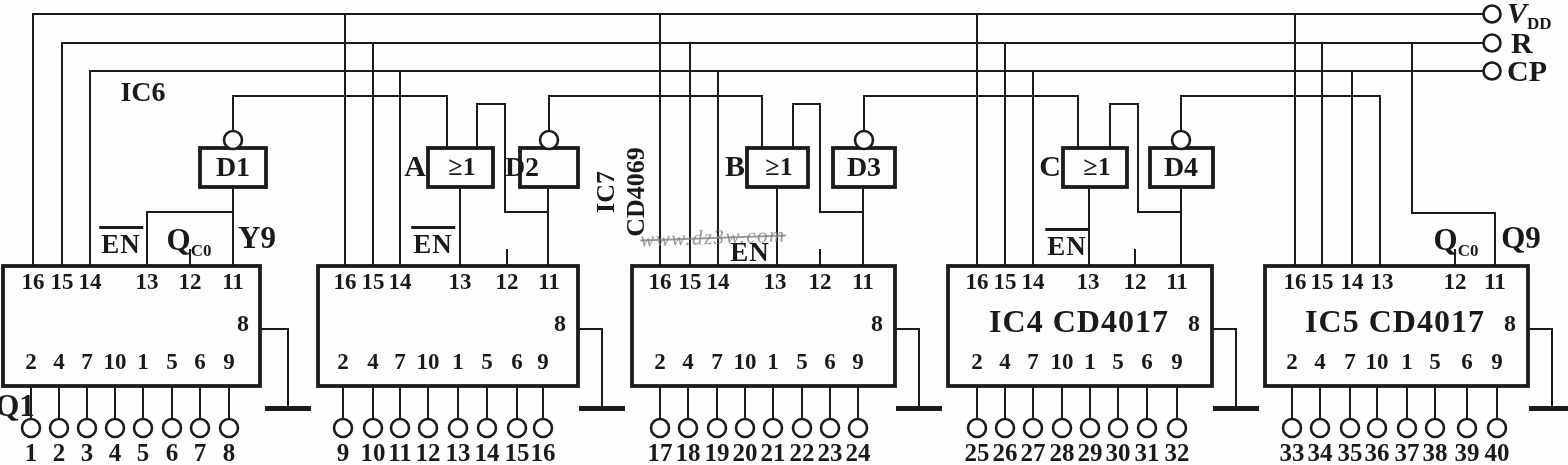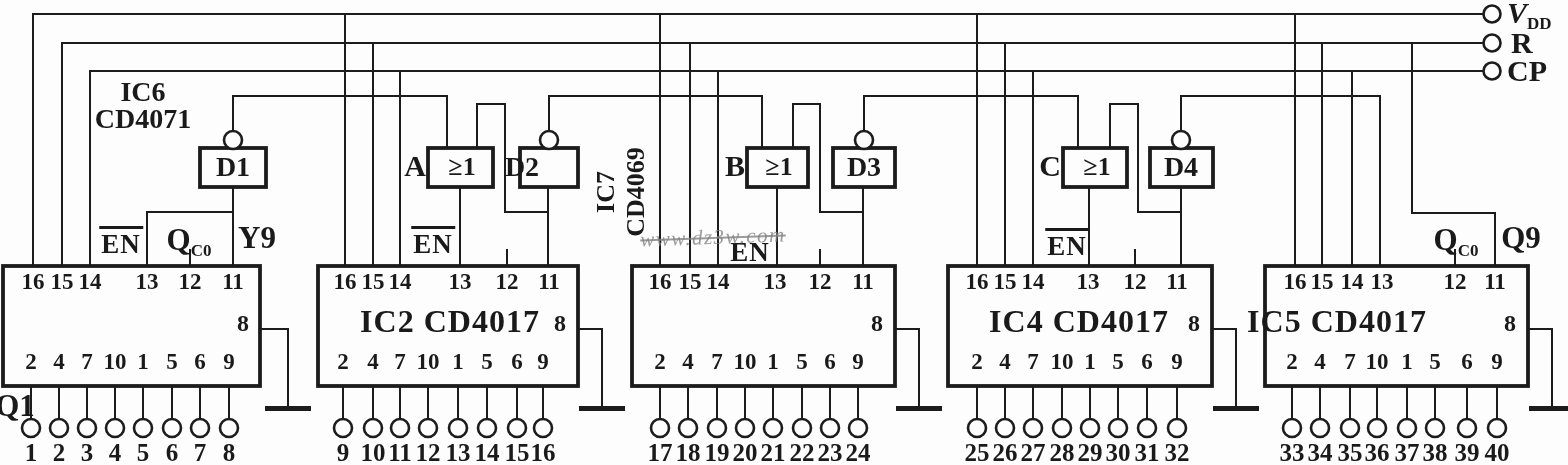--- a/index.html
+++ b/index.html
@@ -139,21 +139,20 @@
         <circle class="ci" cx="1467" cy="428" r="9"></circle>
         <circle class="ci" cx="1497" cy="428" r="9"></circle>
     </g>
   </svg>
 
   <span class="lbl term it" style="left:1507px;top:-4px"><span>V</span><span class="sub" style="font-style:normal">DD</span></span>
   <span class="lbl term" style="left:1511px;top:26px">R</span>
   <span class="lbl term" style="left:1507px;top:54px">CP</span>
 
   <span class="lbl chip c" style="left:143px;top:76px">IC6</span>
-  <span class="lbl chip c" style="left:143px;top:103px">CD4071</span>
   <div class="rot">
     <div>IC7</div>
     <div>CD4069</div>
   </div>
 
   <span class="lbl gate c" style="left:233px;top:151px">D1</span>
   <span class="lbl gate c" style="left:522px;top:151px">D2</span>
   <span class="lbl gate c" style="left:864px;top:151px">D3</span>
   <span class="lbl gate c" style="left:1181px;top:151px">D4</span>
   <span class="lbl glt c" style="left:415px;top:149px">A</span>
@@ -190,21 +189,20 @@
   <span class="lbl bpin c" style="left:229px;top:349px">9</span>
   <span class="lbl out c" style="left:31px;top:439px">1</span>
   <span class="lbl out c" style="left:59px;top:439px">2</span>
   <span class="lbl out c" style="left:87px;top:439px">3</span>
   <span class="lbl out c" style="left:115px;top:439px">4</span>
   <span class="lbl out c" style="left:143px;top:439px">5</span>
   <span class="lbl out c" style="left:172px;top:439px">6</span>
   <span class="lbl out c" style="left:200px;top:439px">7</span>
   <span class="lbl out c" style="left:229px;top:439px">8</span>
 
-  <span class="lbl icname c" style="left:450px;top:303px">IC2 CD4017</span>
   <span class="lbl p8 c" style="left:560px;top:310px">8</span>
   <span class="lbl pin c" style="left:345px;top:269px">16</span>
   <span class="lbl pin c" style="left:373px;top:269px">15</span>
   <span class="lbl pin c" style="left:400px;top:269px">14</span>
   <span class="lbl pin c" style="left:460px;top:269px">13</span>
   <span class="lbl pin c" style="left:507px;top:269px">12</span>
   <span class="lbl pin c" style="left:549px;top:269px">11</span>
   <span class="lbl bpin c" style="left:343px;top:349px">2</span>
   <span class="lbl bpin c" style="left:373px;top:349px">4</span>
   <span class="lbl bpin c" style="left:400px;top:349px">7</span>
@@ -264,21 +262,21 @@
   <span class="lbl bpin c" style="left:1177px;top:349px">9</span>
   <span class="lbl out c" style="left:977px;top:439px">25</span>
   <span class="lbl out c" style="left:1005px;top:439px">26</span>
   <span class="lbl out c" style="left:1033px;top:439px">27</span>
   <span class="lbl out c" style="left:1062px;top:439px">28</span>
   <span class="lbl out c" style="left:1090px;top:439px">29</span>
   <span class="lbl out c" style="left:1118px;top:439px">30</span>
   <span class="lbl out c" style="left:1147px;top:439px">31</span>
   <span class="lbl out c" style="left:1177px;top:439px">32</span>
 
-  <span class="lbl icname c" style="left:1337px;top:303px">IC5 CD4017</span>
+  <span class="lbl icname c" style="left:1395px;top:303px">IC5 CD4017</span>
   <span class="lbl p8 c" style="left:1510px;top:310px">8</span>
   <span class="lbl pin c" style="left:1295px;top:269px">16</span>
   <span class="lbl pin c" style="left:1322px;top:269px">15</span>
   <span class="lbl pin c" style="left:1352px;top:269px">14</span>
   <span class="lbl pin c" style="left:1382px;top:269px">13</span>
   <span class="lbl pin c" style="left:1455px;top:269px">12</span>
   <span class="lbl pin c" style="left:1495px;top:269px">11</span>
   <span class="lbl bpin c" style="left:1292px;top:349px">2</span>
   <span class="lbl bpin c" style="left:1320px;top:349px">4</span>
   <span class="lbl bpin c" style="left:1350px;top:349px">7</span>

